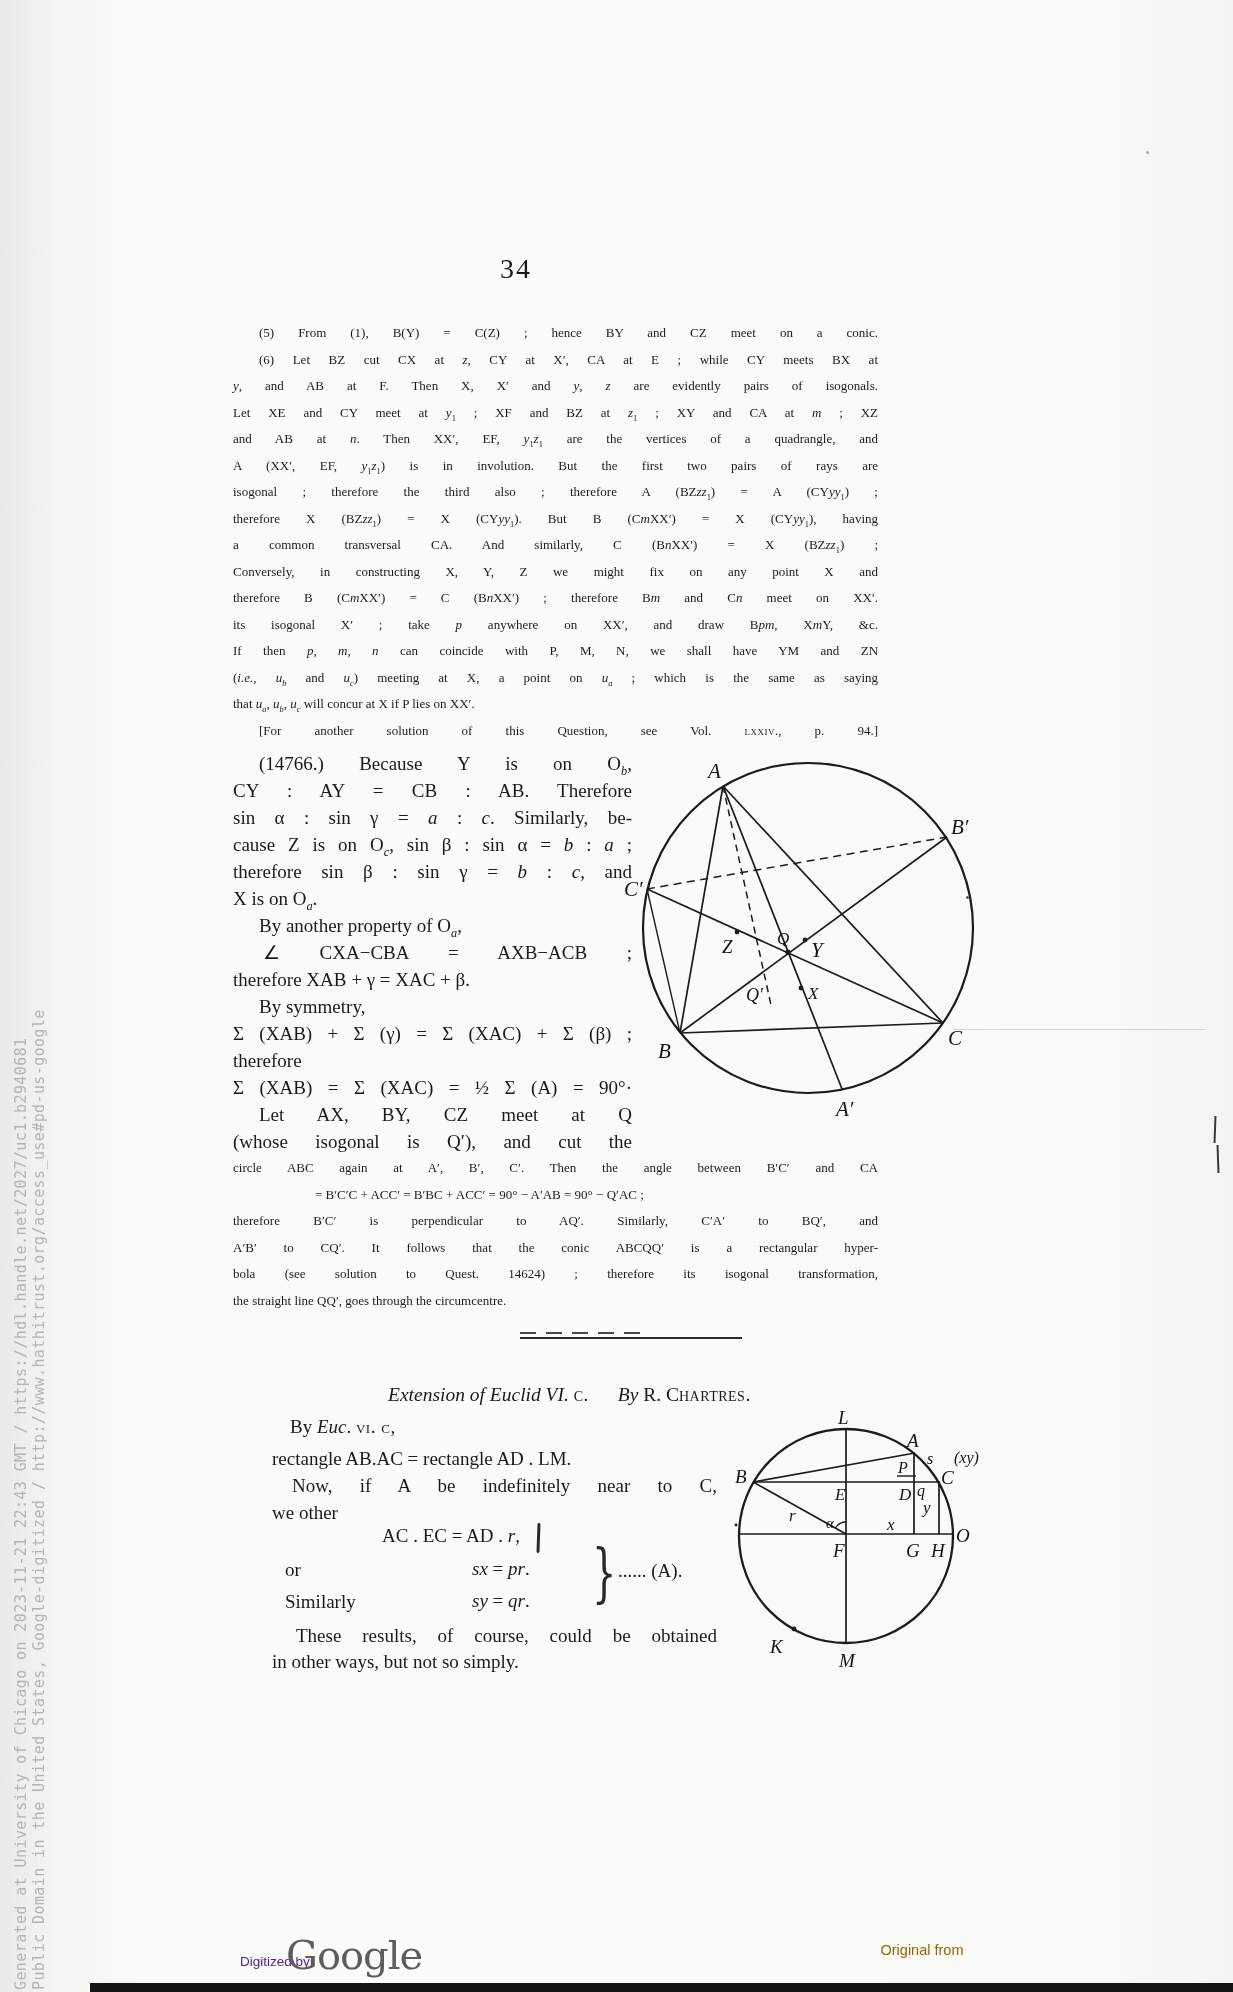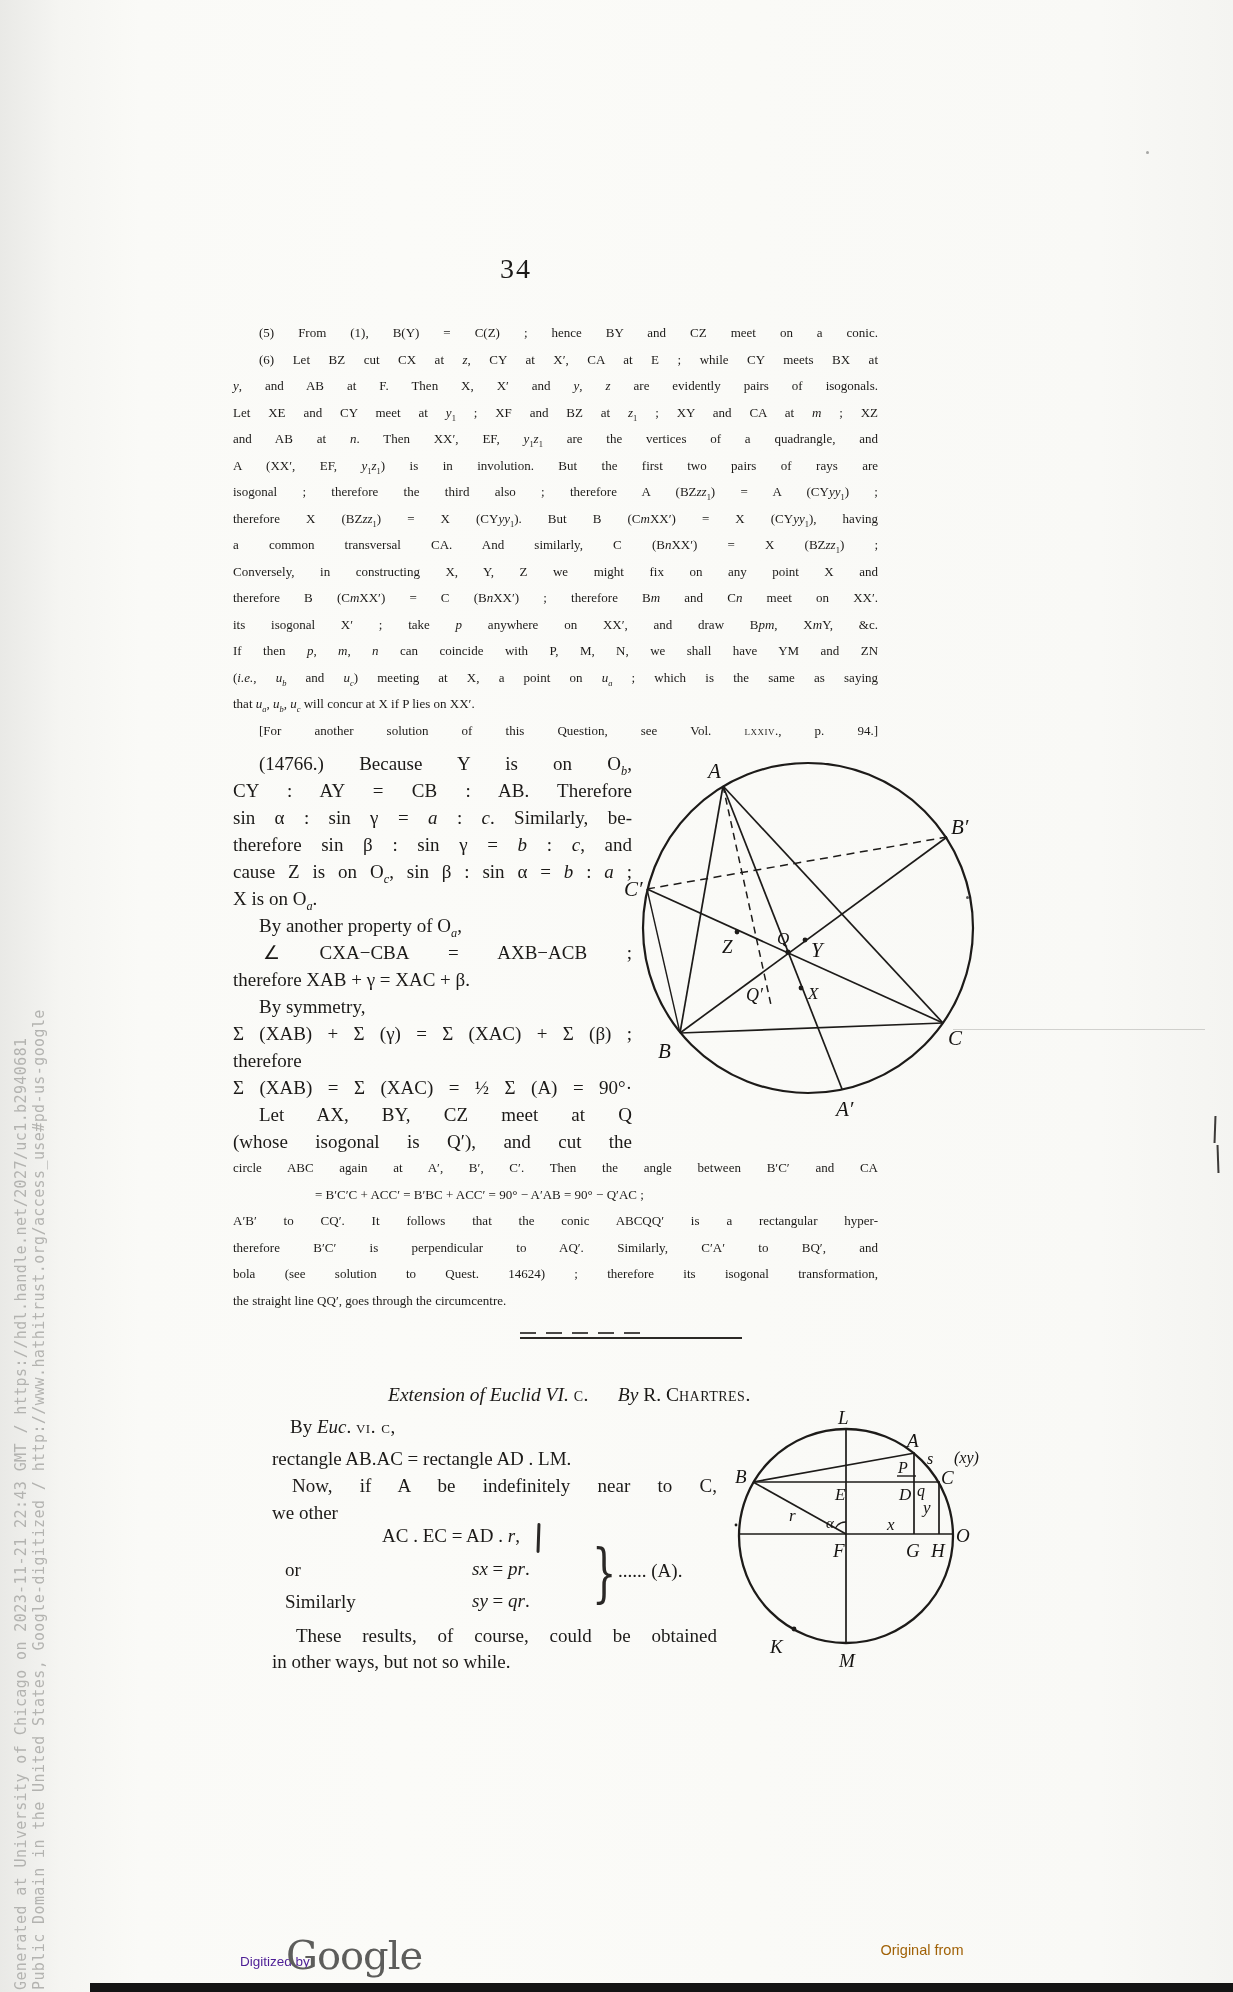--- a/index.html
+++ b/index.html
@@ -69,39 +69,39 @@
   <div class="ln jl">If then <i>p</i>, <i>m</i>, <i>n</i> can coincide with  P, M, N,  we  shall  have  YM  and  ZN</div>
   <div class="ln jl">(<i>i.e.</i>, <i>u</i><sub><i>b</i></sub> and <i>u</i><sub><i>c</i></sub>) meeting at X, a point on <i>u</i><sub><i>a</i></sub> ;  which is the same as saying</div>
   <div class="ln">that <i>u</i><sub><i>a</i></sub>, <i>u</i><sub><i>b</i></sub>, <i>u</i><sub><i>c</i></sub> will concur at X if P lies on XX′.</div>
   <div class="ln jl ind">[For another solution of this Question, see Vol. <span class="sc">lxxiv</span>., p. 94.]</div>
 </div>
 
 <div class="abs" style="left:233px;top:750px;width:399px;">
   <div class="lnb jl ind">(14766.)   Because  Y  is  on  O<sub><i>b</i></sub>,</div>
   <div class="lnb jl">CY : AY  =  CB : AB.    Therefore</div>
   <div class="lnb jl">sin α : sin γ = <i>a</i> : <i>c</i>.   Similarly, be-</div>
+  <div class="lnb jl">cause Z is on O<sub><i>c</i></sub>,  sin β : sin α = <i>b</i> : <i>a</i> ;</div>
   <div class="lnb jl">therefore  sin β : sin γ = <i>b</i> : <i>c</i>,  and</div>
-  <div class="lnb jl">cause Z is on O<sub><i>c</i></sub>,  sin β : sin α = <i>b</i> : <i>a</i> ;</div>
   <div class="lnb">X is on O<sub><i>a</i></sub>.</div>
   <div class="lnb ind">By another property of O<sub><i>a</i></sub>,</div>
   <div class="lnb jl" style="text-indent:30px;"><span class="ang">∠</span> CXA−CBA  =  AXB−ACB ;</div>
   <div class="lnb">therefore  XAB + γ = XAC + β.</div>
   <div class="lnb ind">By symmetry,</div>
   <div class="lnb jl">Σ (XAB) + Σ (γ)  =  Σ (XAC) + Σ (β) ;</div>
   <div class="lnb">therefore</div>
   <div class="lnb jl">Σ (XAB) = Σ (XAC) = ½ Σ (A) = 90°·</div>
   <div class="lnb jl ind">Let  AX,  BY,  CZ  meet  at  Q</div>
   <div class="lnb jl">(whose isogonal is Q′), and cut the</div>
 </div>
 
 <div class="abs" style="left:233px;top:1155px;width:645px;">
   <div class="ln jl">circle ABC again at A′, B′, C′.   Then  the  angle  between  B′C′  and  CA</div>
   <div class="ln" style="padding-left:82px;">=  B′C′C + ACC′  =  B′BC + ACC′  =  90° − A′AB  =  90° − Q′AC ;</div>
+  <div class="ln jl">therefore  B′C′  is  perpendicular  to  AQ′.   Similarly,  C′A′  to  BQ′,  and</div>
   <div class="ln jl">A′B′ to CQ′.   It follows that the conic  ABCQQ′  is  a  rectangular  hyper-</div>
-  <div class="ln jl">therefore  B′C′  is  perpendicular  to  AQ′.   Similarly,  C′A′  to  BQ′,  and</div>
   <div class="ln jl">bola (see solution to Quest. 14624) ; therefore its isogonal transformation,</div>
   <div class="ln">the straight line QQ′, goes through the circumcentre.</div>
 </div>
 
 <svg class="abs" style="left:620px;top:750px;" width="370" height="380" viewBox="0 0 370 380">
   <circle cx="188" cy="178" r="165" fill="none" stroke="#1d1b19" stroke-width="2.2"></circle>
   <g stroke="#1d1b19" stroke-width="1.7">
     <line x1="103" y1="36" x2="60" y2="283"></line>
     <line x1="103" y1="36" x2="323" y2="273"></line>
     <line x1="60" y1="283" x2="323" y2="273"></line>
@@ -149,21 +149,21 @@
 <div class="abs eq" style="left:382px;top:1523px;">AC . EC  =  AD . <i>r</i>,</div>
 <div class="abs tick" style="left:537px;top:1523px;"></div>
 <div class="abs eq" style="left:285px;top:1557px;">or</div>
 <div class="abs eq" style="left:472px;top:1556px;"><i>sx</i> = <i>pr</i>.</div>
 <div class="abs eq" style="left:285px;top:1589px;">Similarly</div>
 <div class="abs eq" style="left:472px;top:1588px;"><i>sy</i> = <i>qr</i>.</div>
 <div class="abs brace" style="left:592px;top:1534px;">}</div>
 <div class="abs eq" style="left:618px;top:1558px;">...... (A).</div>
 
 <div class="abs eq jl" style="left:272px;top:1623px;width:445px;text-indent:24px;">These results, of course, could be obtained</div>
-<div class="abs eq" style="left:272px;top:1649px;">in other ways, but not so while.</div>
+<div class="abs eq" style="left:272px;top:1649px;">in other ways, but not so simply.</div>
 
 <svg class="abs" style="left:710px;top:1395px;" width="290" height="290" viewBox="0 0 290 290">
   <circle cx="136" cy="141" r="107" fill="none" stroke="#1d1b19" stroke-width="2.3"></circle>
   <g stroke="#1d1b19" stroke-width="1.7">
     <line x1="136" y1="34" x2="136" y2="248"></line>
     <line x1="29" y1="139" x2="243" y2="139"></line>
     <line x1="43" y1="87" x2="205" y2="58"></line>
     <line x1="43" y1="87" x2="230" y2="87"></line>
     <line x1="43" y1="87" x2="136" y2="139"></line>
     <line x1="204" y1="58" x2="204" y2="139"></line>

